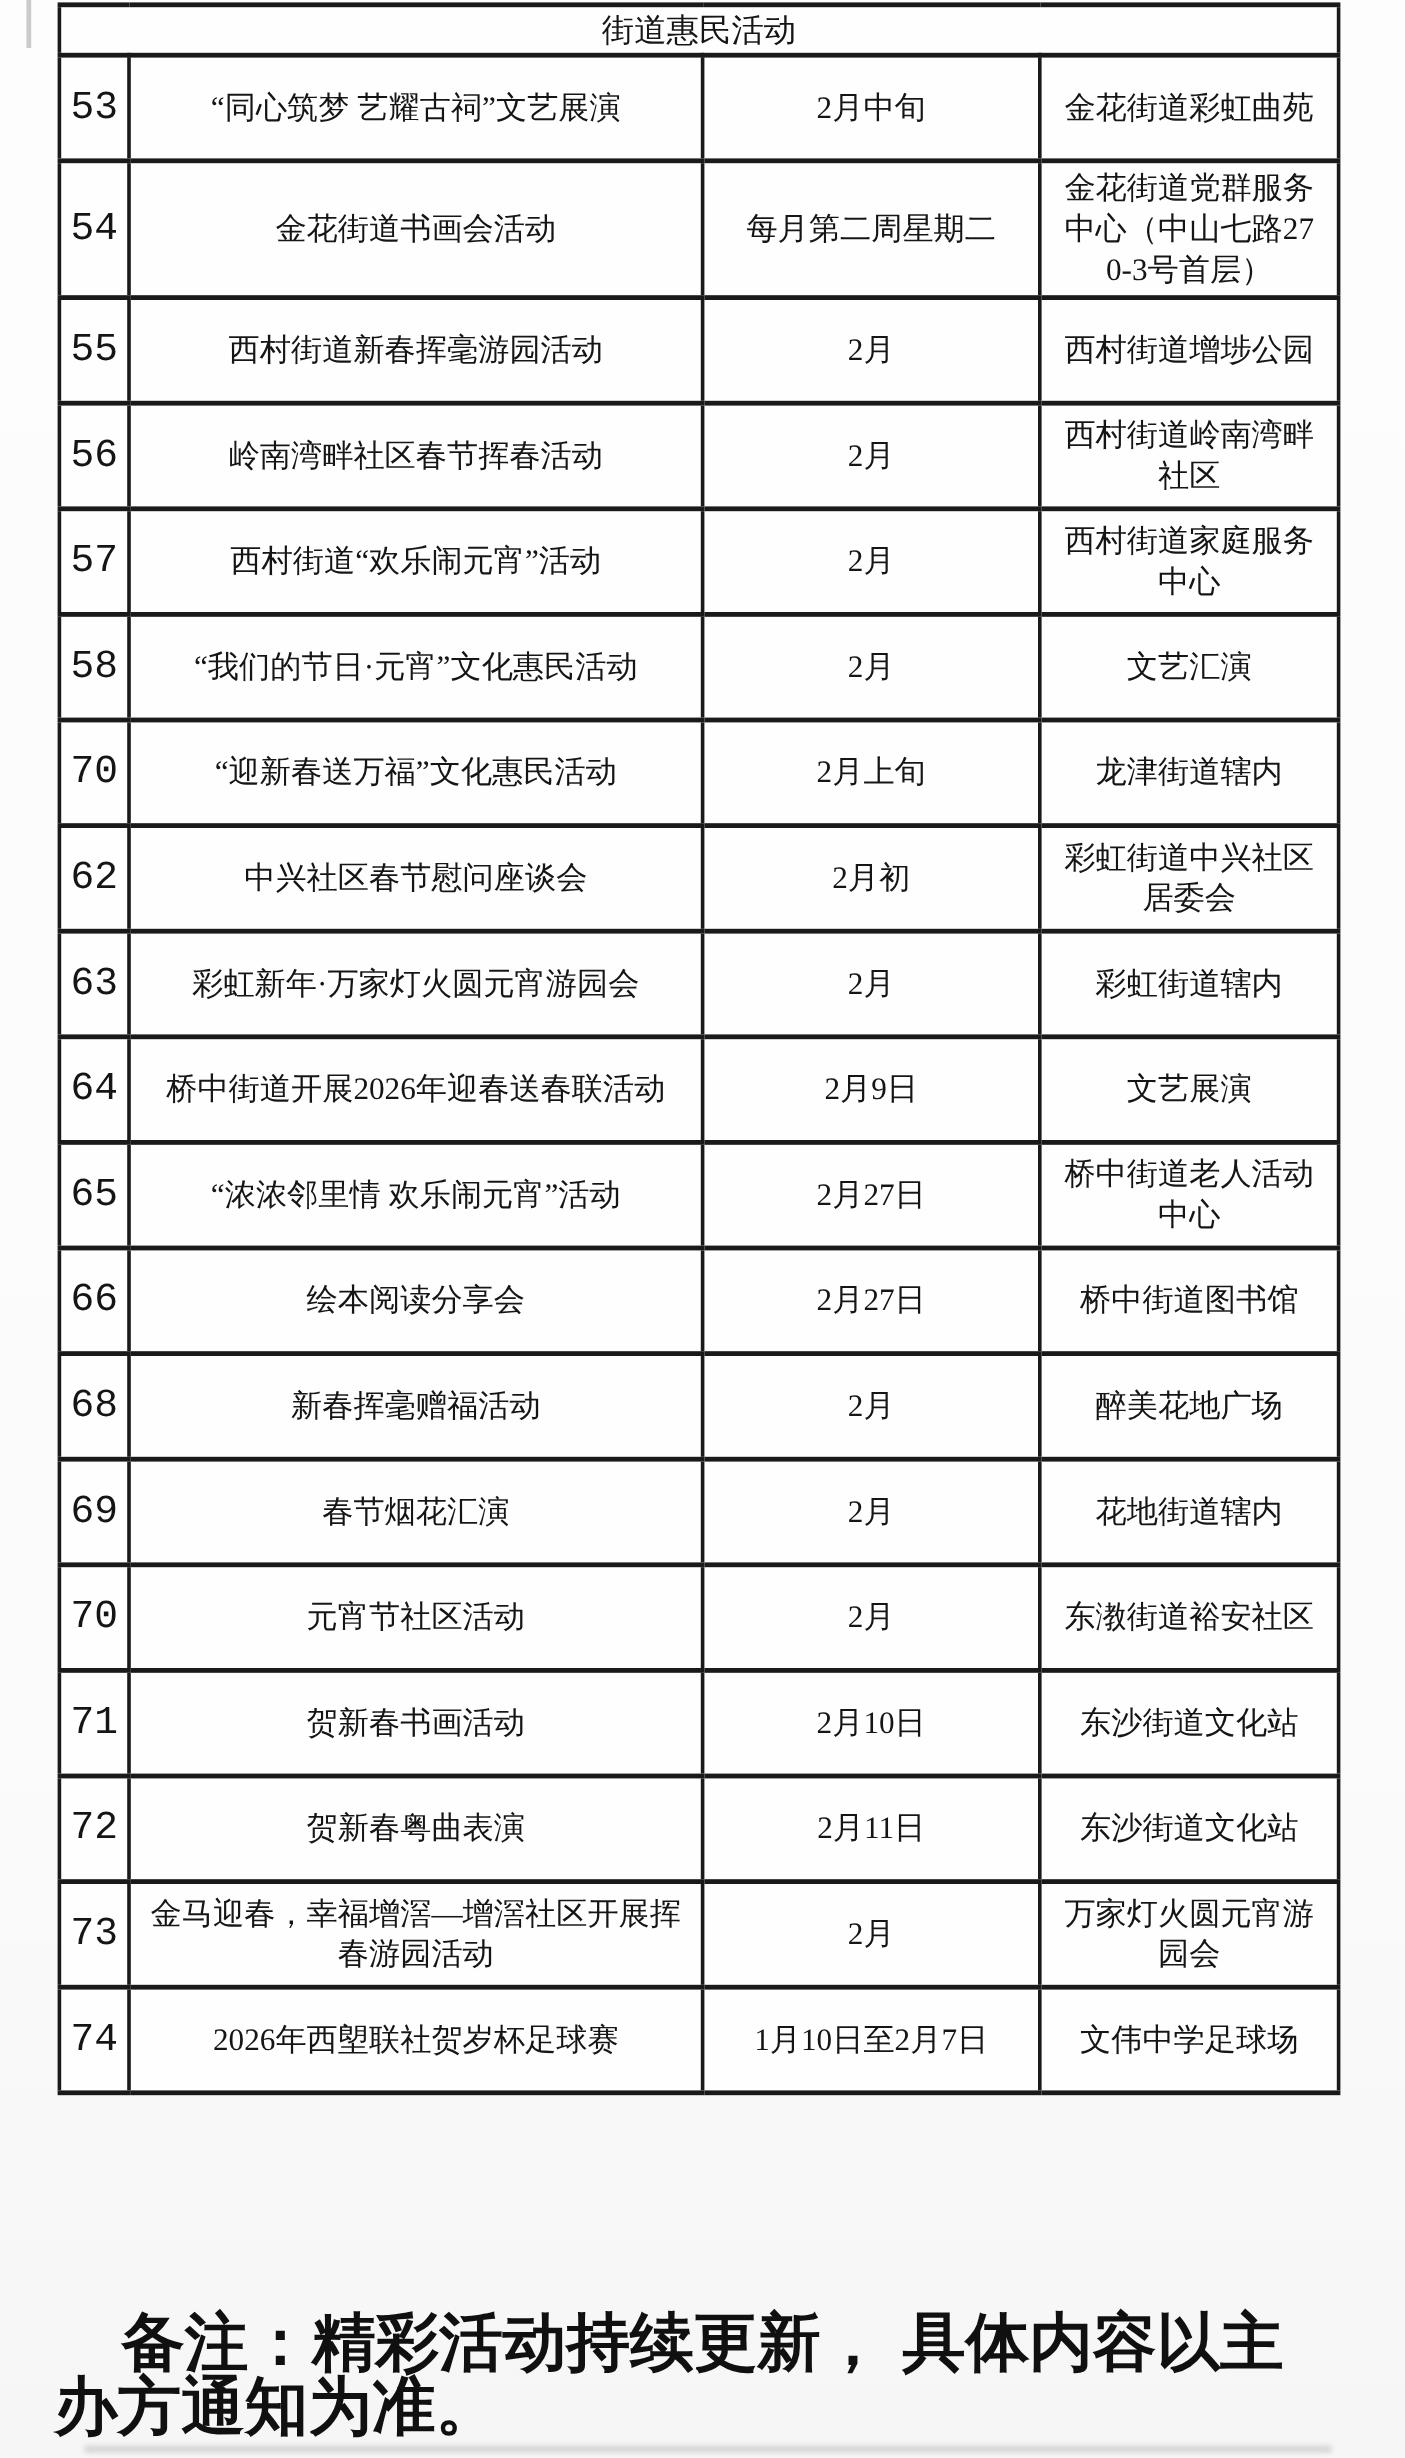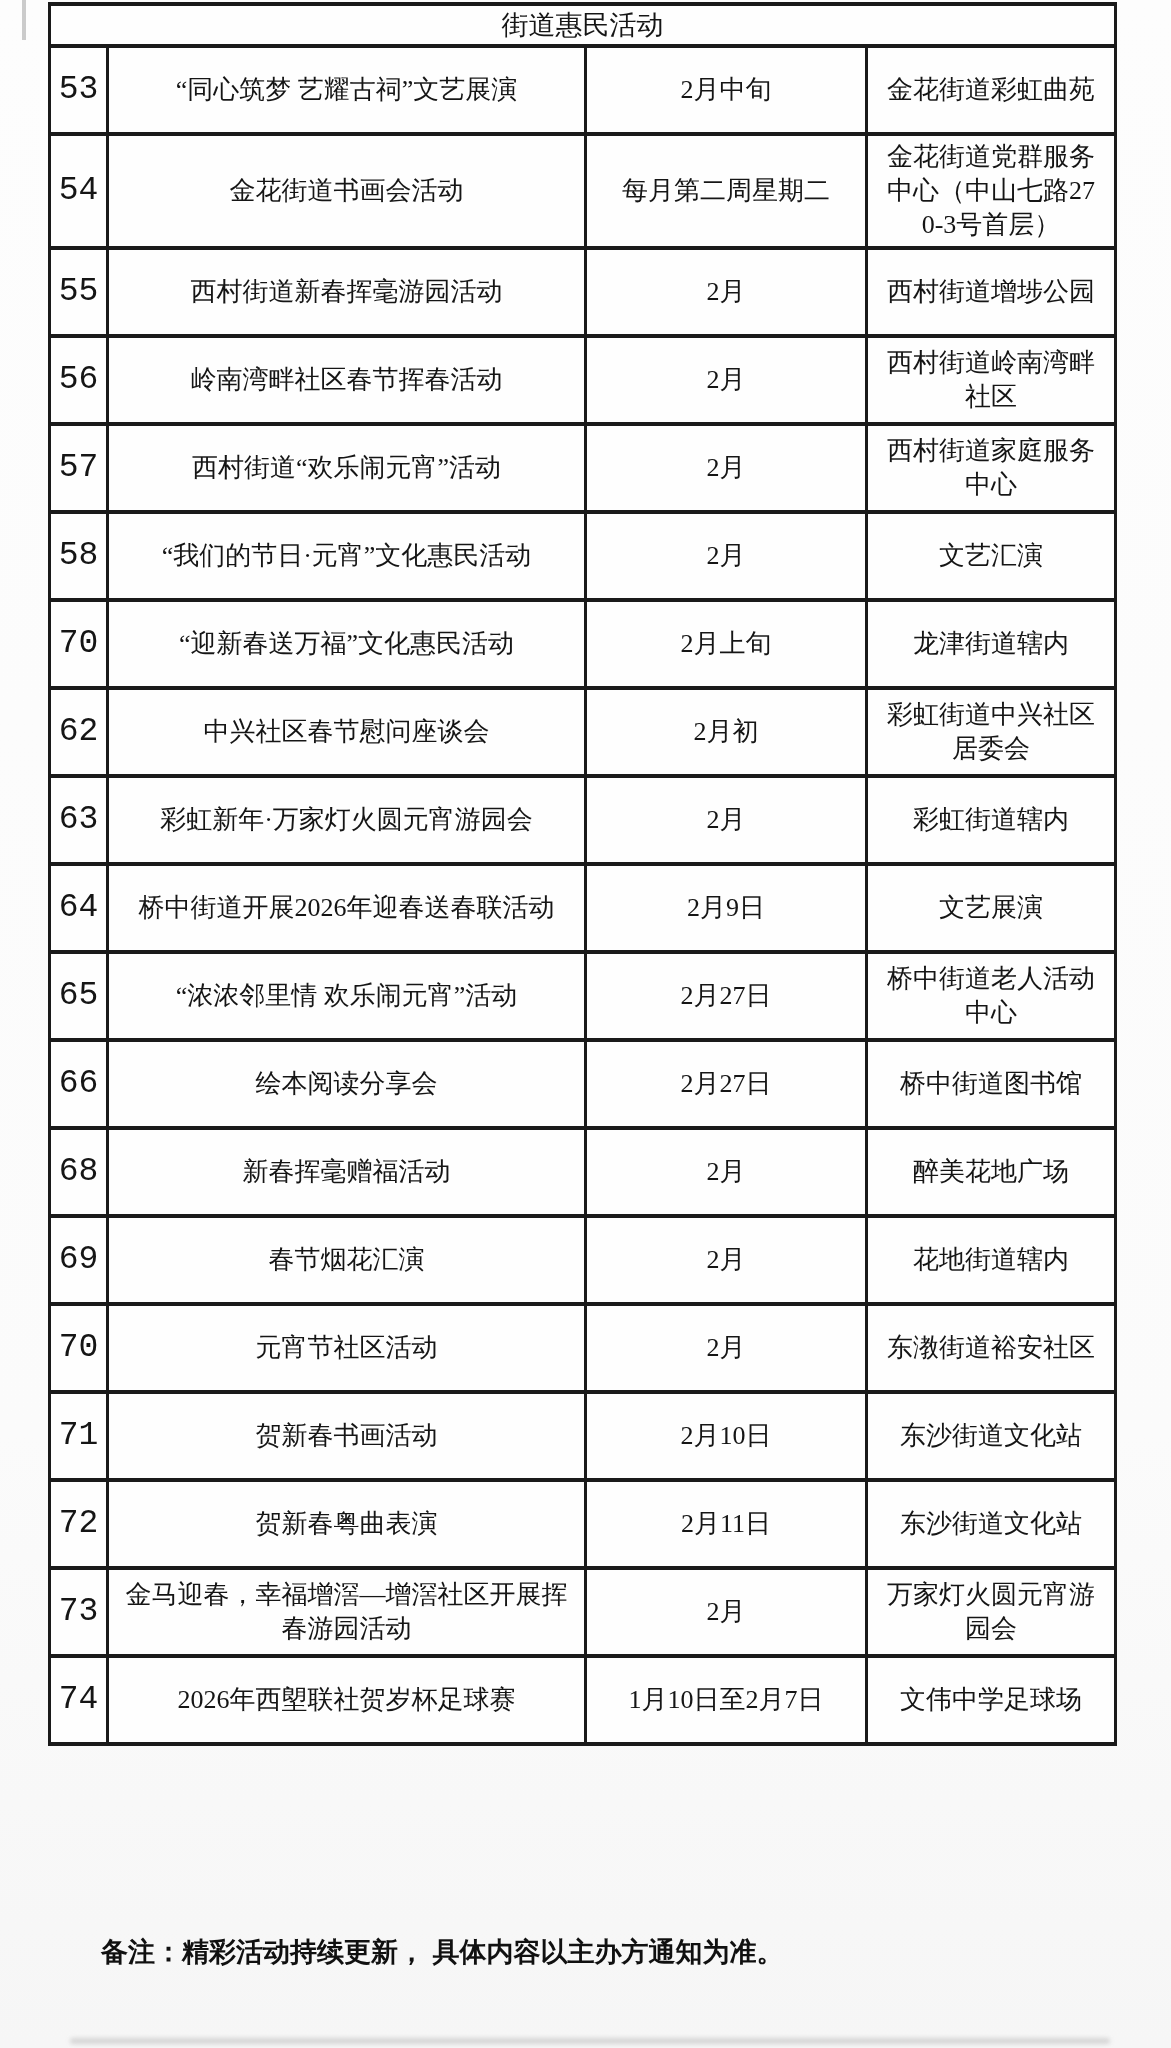--- a/index.html
+++ b/index.html
@@ -43,21 +43,21 @@
   table.activities td{height:76px;}
   table.activities td.num{
     font-size:33px;font-family:Liberation Mono, monospace;
     padding:4px 2px;
   }
   table.activities td.loc{padding:4px 15px;}
   table.activities td.act{padding:4px 10px;}
   .note{
     position:absolute;left:45px;top:1926px;width:1045px;
     font-family:"Liberation Sans","DejaVu Sans",sans-serif;
-    font-weight:700;font-size:27px;line-height:53px;
+    font-weight:700;font-size:53px;line-height:53px;
     color:#101010;text-indent:56px;text-align:left;
     word-break:break-all;
   }
 </style>
 </head>
 <body>
 
 <div class="sheet">
 
   <div class="artifact-top"></div>

